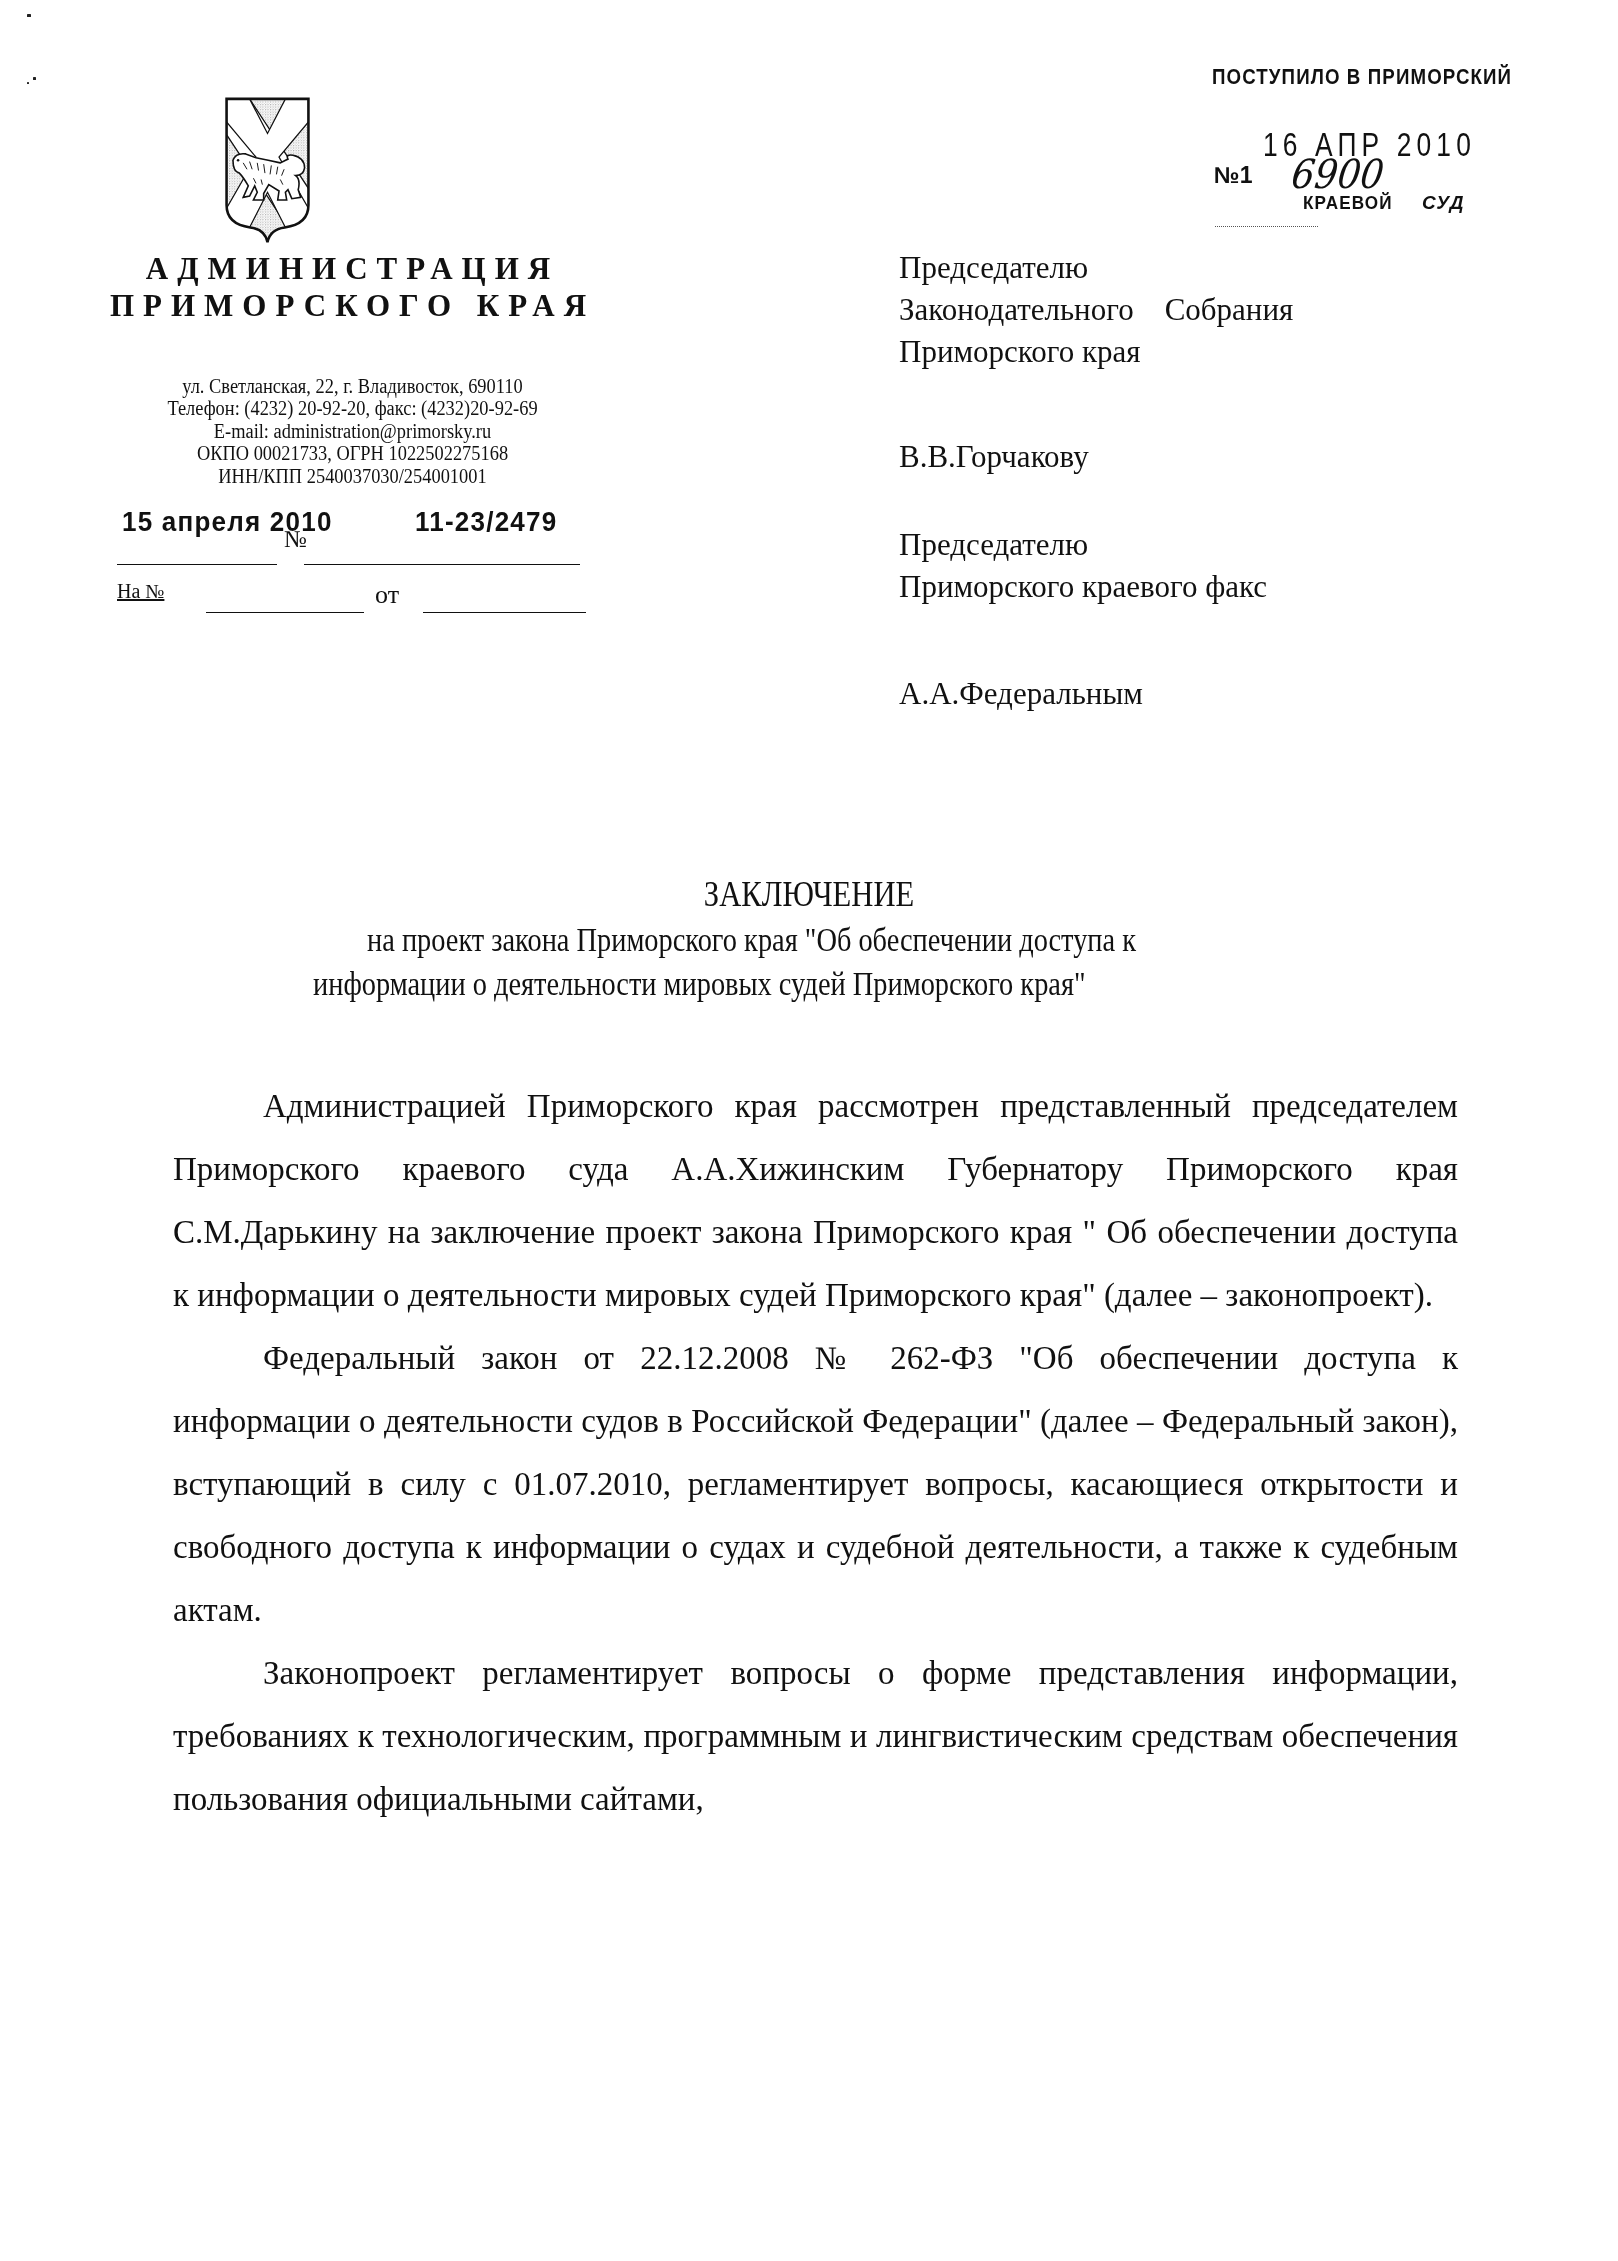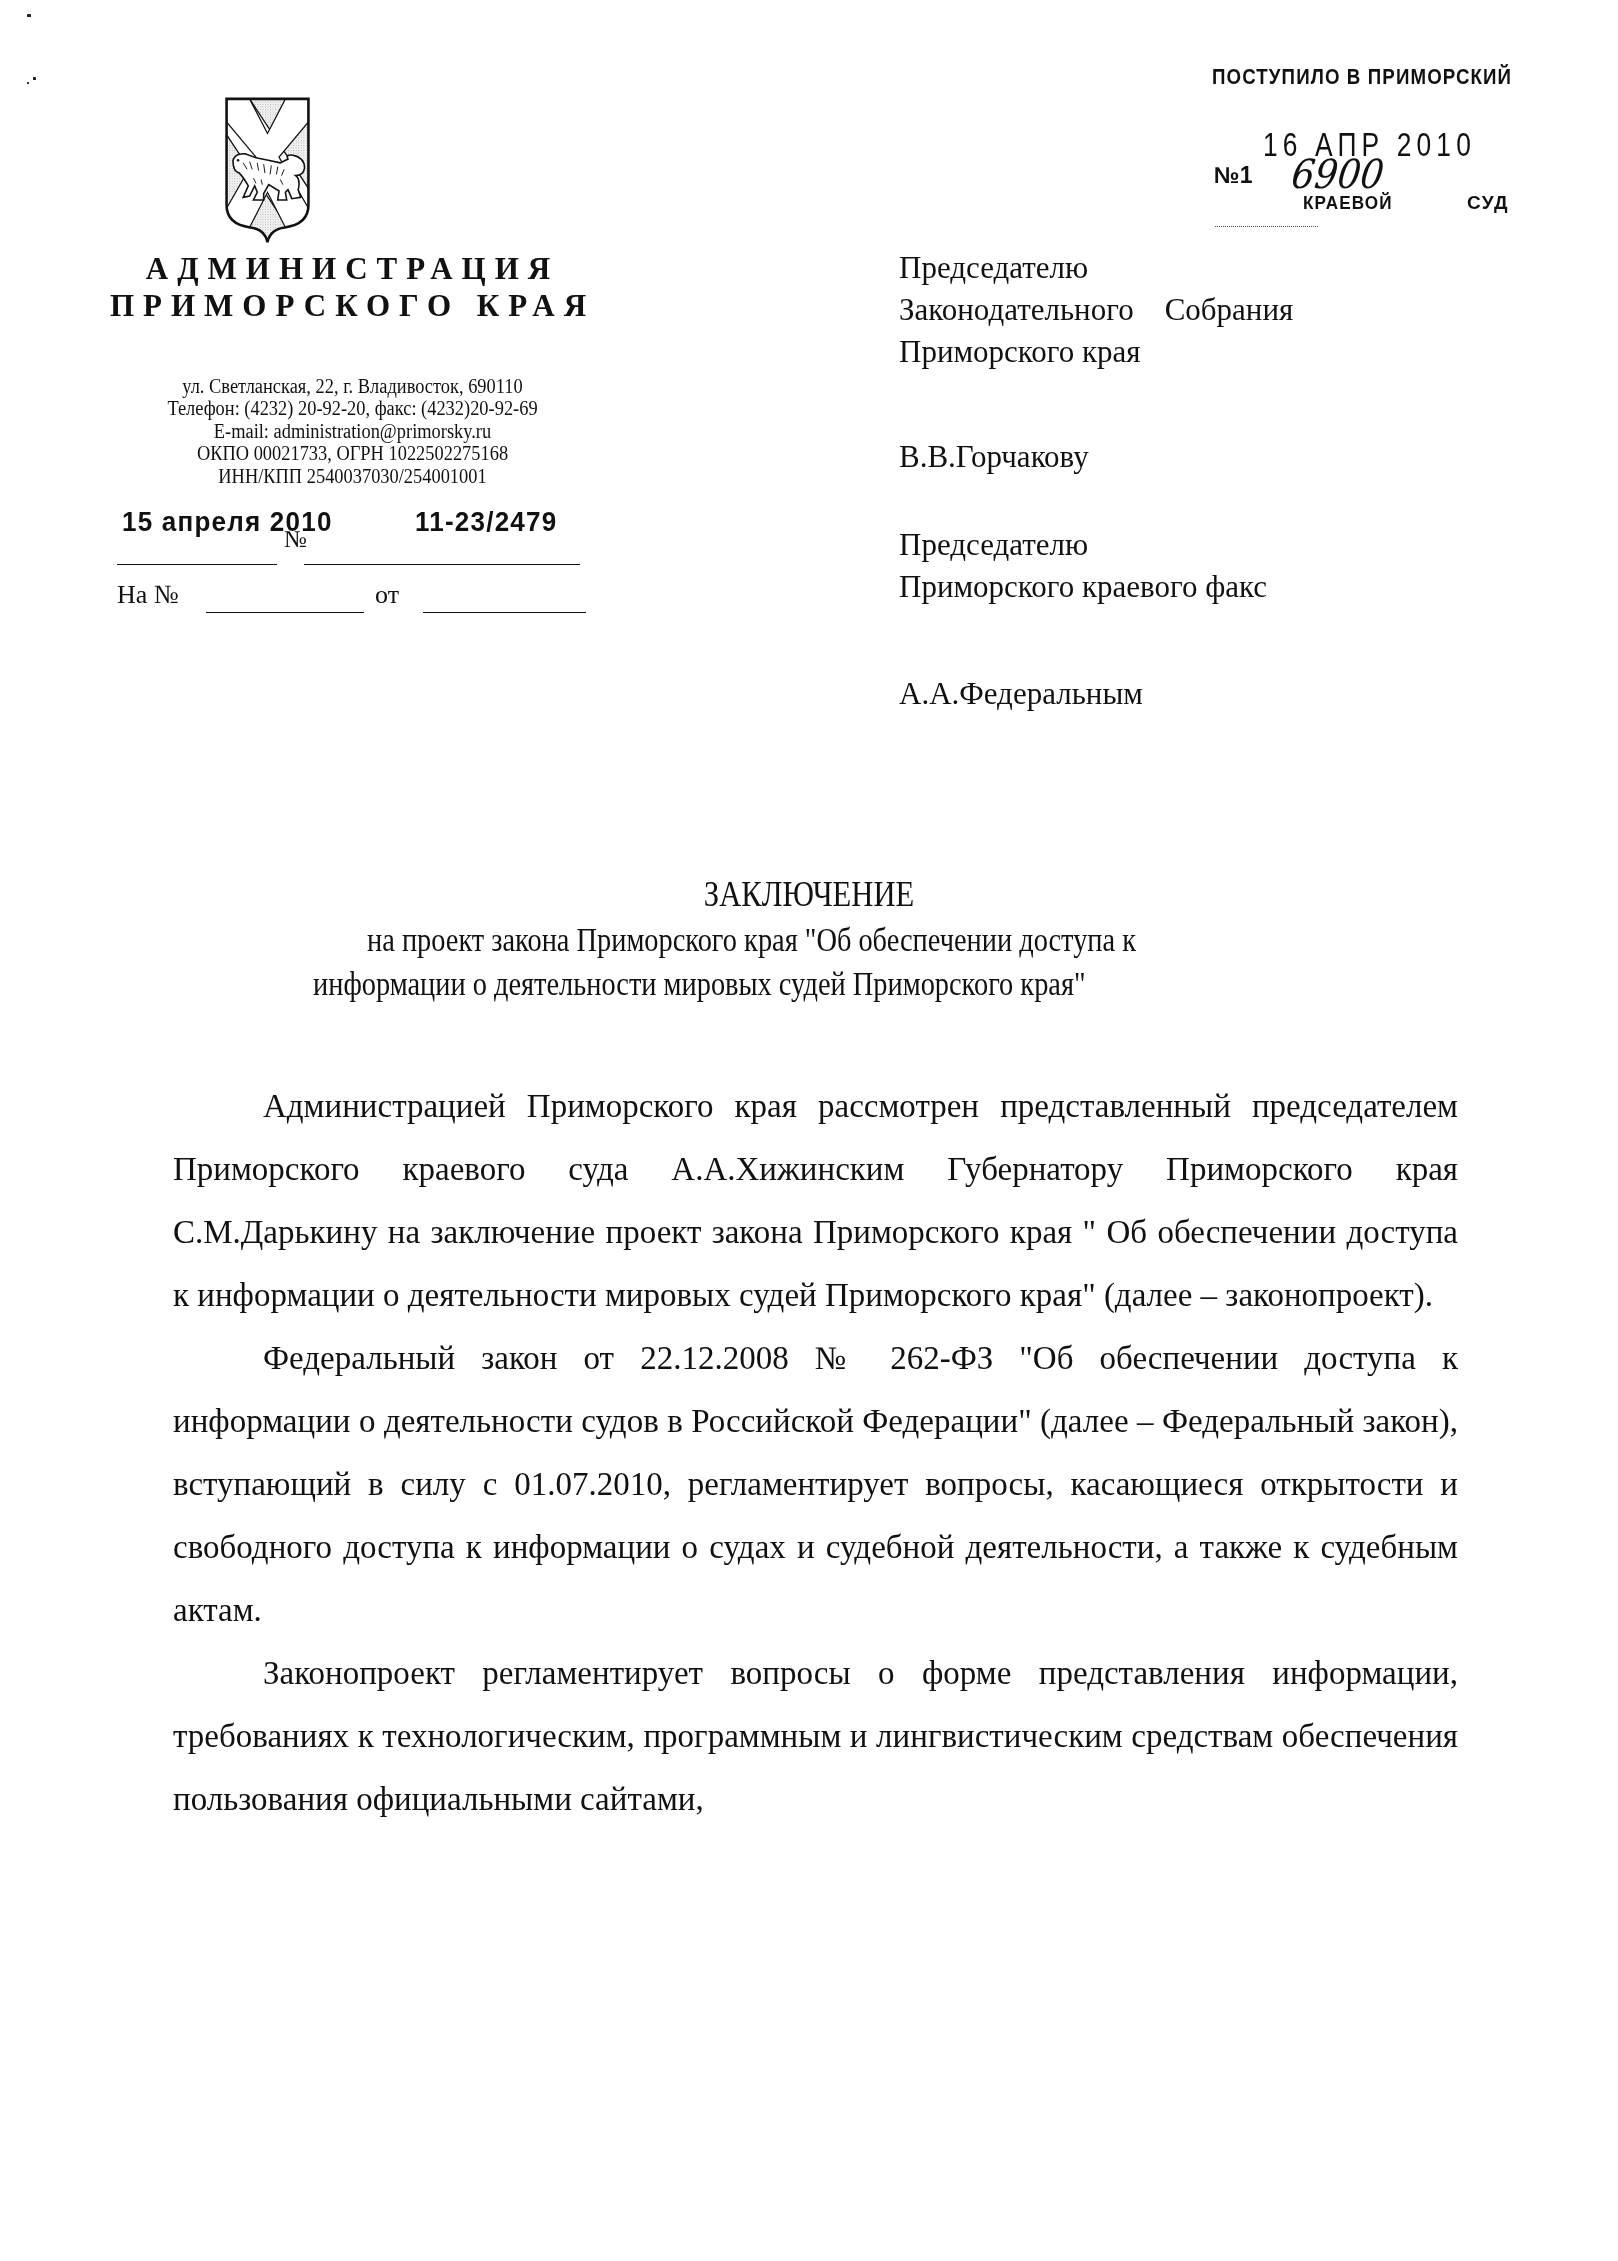--- a/index.html
+++ b/index.html
@@ -13,29 +13,29 @@
   .org-title.l2 { top:287px; }
   .contact { left:83px; width:539px; text-align:center; font-size:20px; line-height:22.4px; top:375px;
              transform:scaleX(0.92); transform-origin:center top; }
   .contact div { white-space:nowrap; }
   .outdate { left:122px; top:506px; font-family:"Liberation Sans","DejaVu Sans",sans-serif; font-weight:bold;
              font-size:28px; letter-spacing:1.3px; white-space:nowrap; transform:scaleX(0.93); transform-origin:left top; }
   .outnum { left:415px; top:506px; font-family:"Liberation Sans","DejaVu Sans",sans-serif; font-weight:bold;
             font-size:28px; letter-spacing:1.3px; white-space:nowrap; transform:scaleX(0.93); transform-origin:left top; }
   .numsign { font-size:24px; }
   .uline { position:absolute; height:0; border-top:1.9px solid #111; }
-  .reply-row { left:117px; top:580px; font-size:26px; white-space:nowrap; }
+  .reply-row { left:117px; top:580px; font-size:20px; white-space:nowrap;text-decoration:underline; }
   .addressee { left:899px; font-size:31px; line-height:42px; white-space:nowrap; }
   .stamp { left:1205px; font-family:"Liberation Sans","DejaVu Sans",sans-serif; font-weight:bold; white-space:nowrap; }
   .stamp-head { top:64px; left:1212px; font-size:22px; letter-spacing:1.3px; transform:scaleX(0.85); transform-origin:left top; }
   .stamp-date { top:126px; left:1263px; font-size:33px; font-weight:normal; letter-spacing:6.4px; transform:scaleX(0.8); transform-origin:left top; }
   .stamp-no { top:162px; left:1214px; font-size:23px; }
   .stamp-handnum { top:151px; left:1295px; font-family:"DejaVu Serif", serif; font-style:italic; font-weight:normal; font-size:40px; transform:scaleX(0.9) skewX(-8deg); transform-origin:left top; }
   .stamp-court { top:192px; left:1303px; font-size:19px; letter-spacing:1.3px; transform:scaleX(0.9); transform-origin:left top; }
-  .stamp-court2 { top:192px; left:1467px; font-size:19px; letter-spacing:1.3px; }
+  .stamp-court2 { top:192px; left:1422px; font-size:19px; letter-spacing:1.3px;font-style:italic; }
   .doc-title { left:0; width:1618px; text-align:center; font-size:36px; line-height:45px; }
   .doc-subtitle { font-size:33px; line-height:44px; white-space:nowrap; }
   .body-text { left:173px; width:1285px; font-size:33px; line-height:63px; text-align:justify; text-align-last:auto; }
   .para { margin:0; text-indent:90px; }
   .para + .para { margin-top:0; }
   .speck { position:absolute; background:#222; border-radius:0.6px; }
 </style>
 </head>
 <body>
 

